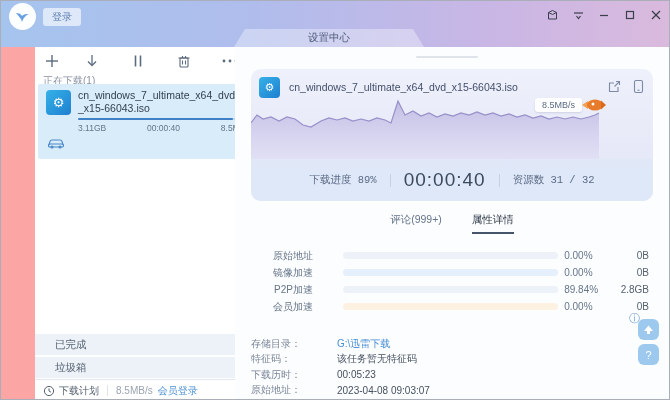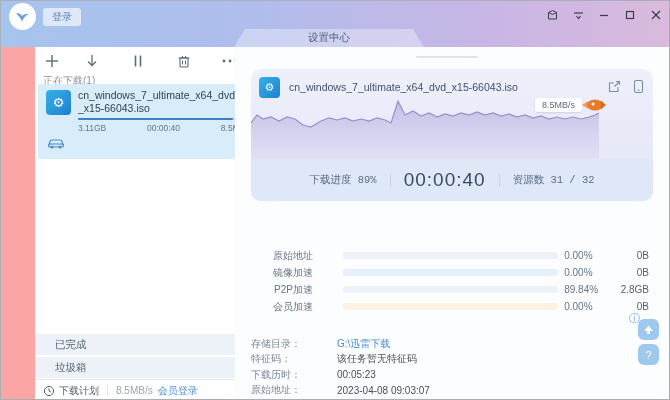--- a/index.html
+++ b/index.html
@@ -292,20 +292,24 @@
         </span>
         <span class="sep"></span>
         <span id="stat-time">00:00:40</span>
         <span class="sep"></span>
         <span class="stat-label">
           <span>资源数</span> <span>31 / 32</span>
         </span>
       </div>
     </div>
 
+    <div id="panel-tabs">
+      <span id="tab-comments">评论(999+)</span>
+      <span id="tab-details">属性详情</span>
+    </div>
 
     <div id="accel">
       <div class="accel-row">
         <span class="accel-label">原始地址</span>
         <span class="accel-track" style="background: rgb(238, 242, 248);"><span class="accel-fill" style="width: 0%; background: rgb(106, 163, 232);"></span></span>
         <span class="accel-pct">0.00%</span>
         <span class="accel-amt">0B</span>
       </div>
       <div class="accel-row">
         <span class="accel-label">镜像加速</span>

